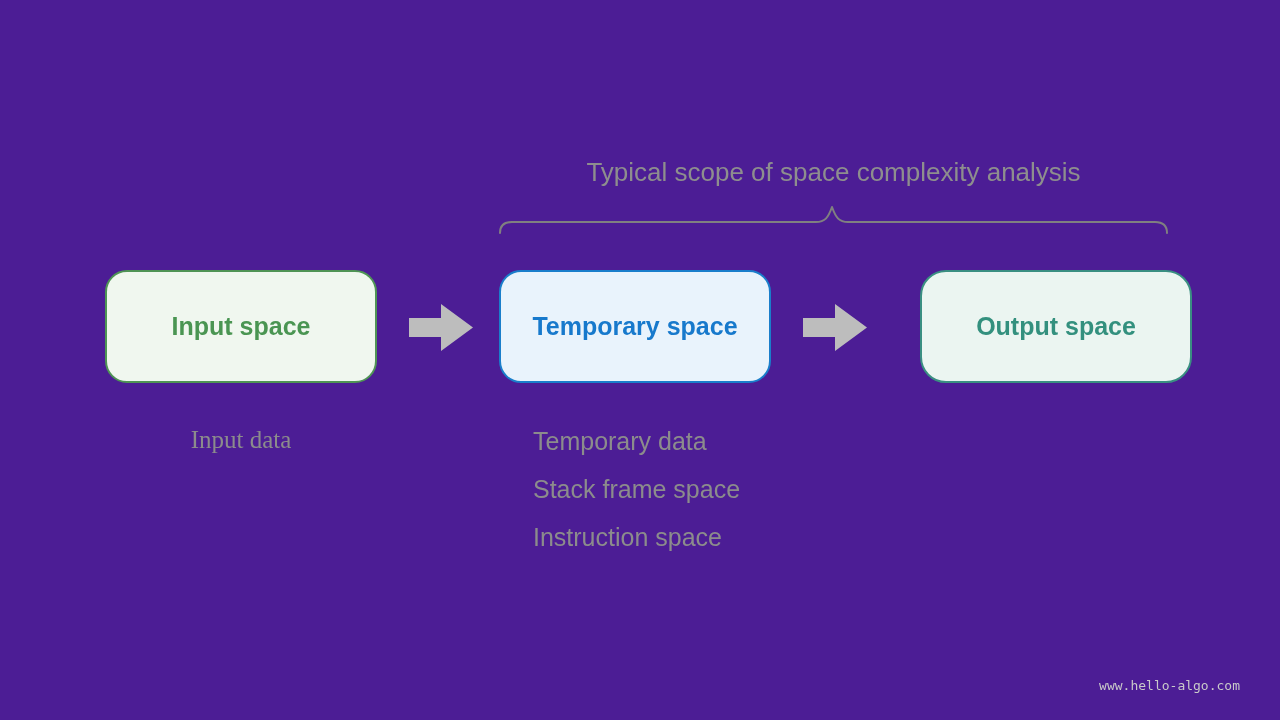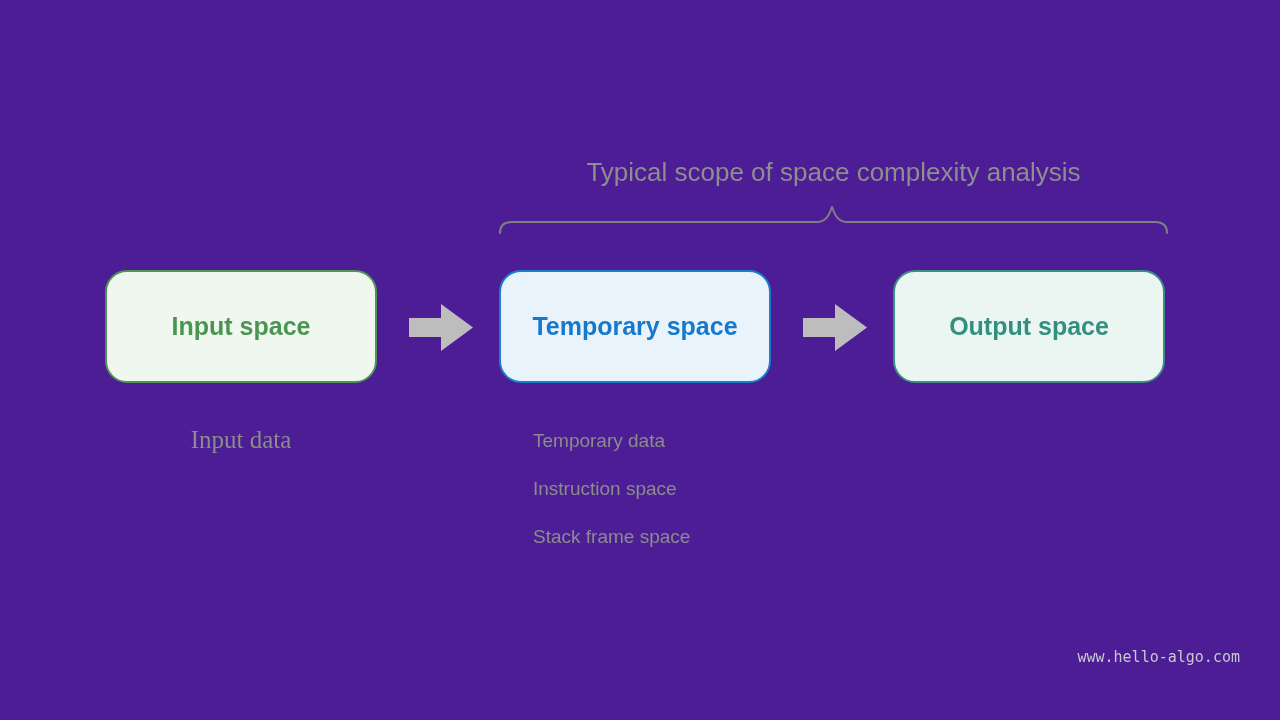--- a/index.html
+++ b/index.html
@@ -49,21 +49,21 @@
   }
   .node .node-label {
     font-size: 25px;
     font-weight: bold;
     white-space: nowrap;
   }
   .node-input  { left: 105px; background: var(--input_fill, #f0f7ef);  border-color: var(--input_border, #4f9455); }
   .node-input  .node-label { color: var(--input_text, #4a9552); text-align: center; }
   .node-temp   { left: 499px; background: var(--temp_fill, #e9f3fc);   border-color: var(--temp_border, #1a7ecb); }
   .node-temp   .node-label { color: var(--temp_text, #1779cc); }
-  .node-output { left: 893px; background: var(--output_fill, #ebf5f1); border-color: var(--output_border, #3a8f82); }
+  .node-output { left: 920px; background: var(--output_fill, #ebf5f1); border-color: var(--output_border, #3a8f82); border-radius: 26px; }
   .node-output .node-label { color: var(--output_text, #33907e); }
   .arrow-svg {
     position: absolute;
     top: 304px;
     width: 64px;
     height: 47px;
   }
   .arrow-svg polygon { fill: var(--arrow_gray, #bdbdbd); }
   .arrow-1 { left: 409px; }
   .arrow-2 { left: 803px; }
@@ -73,31 +73,31 @@
     font-size: 25px;
     white-space: nowrap;
     font-family: Liberation Serif, serif;
   }
   .note-centered { width: 272px; text-align: center; }
   .note-input  { left: 105px; top: 426px; }
   .note-output { left: 893px; top: 426px; }
   .note-list { position: absolute; left: 533px; top: 426px; }
   .note-list .note-line {
     color: var(--label_gray, #8c8c8c);
-    font-size: 19px;
+    font-size: 25px;
     line-height: 30px;
     margin-bottom: 18px;
     white-space: nowrap;
   }
   .watermark {
     position: absolute;
     right: 40px;
-    top: 648px;
+    top: 678px;
     font-family: "DejaVu Sans Mono", monospace;
-    font-size: 15px;
+    font-size: 13px;
     color: var(--watermark_gray, #c9c9c9);
     white-space: nowrap;
   }
 </style>
 </head>
 <body>
 
 <div class="canvas">
 
   <div class="title">Typical scope of space complexity analysis</div>
@@ -123,20 +123,20 @@
   </svg>
 
   <div class="node node-output">
     <span class="node-label">Output space</span>
   </div>
 
   <div class="note note-centered note-input">Input data</div>
 
   <div class="note-list">
     <div class="note-line">Temporary data</div>
+    <div class="note-line">Stack frame space</div>
     <div class="note-line">Instruction space</div>
-    <div class="note-line">Stack frame space</div>
   </div>
 
 
   <div class="watermark">www.hello-algo.com</div>
 
 </div>
 
 </body></html>

